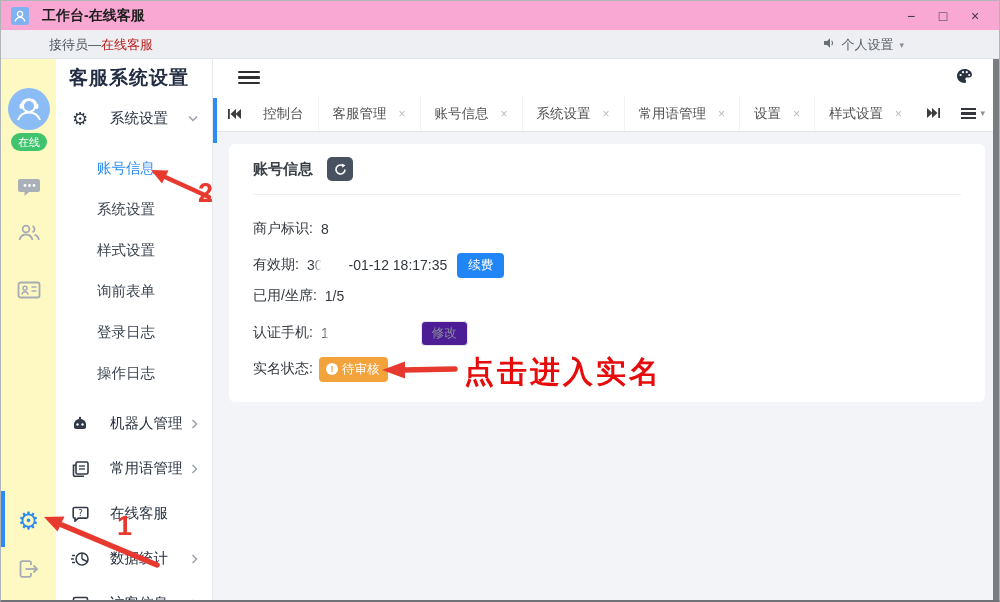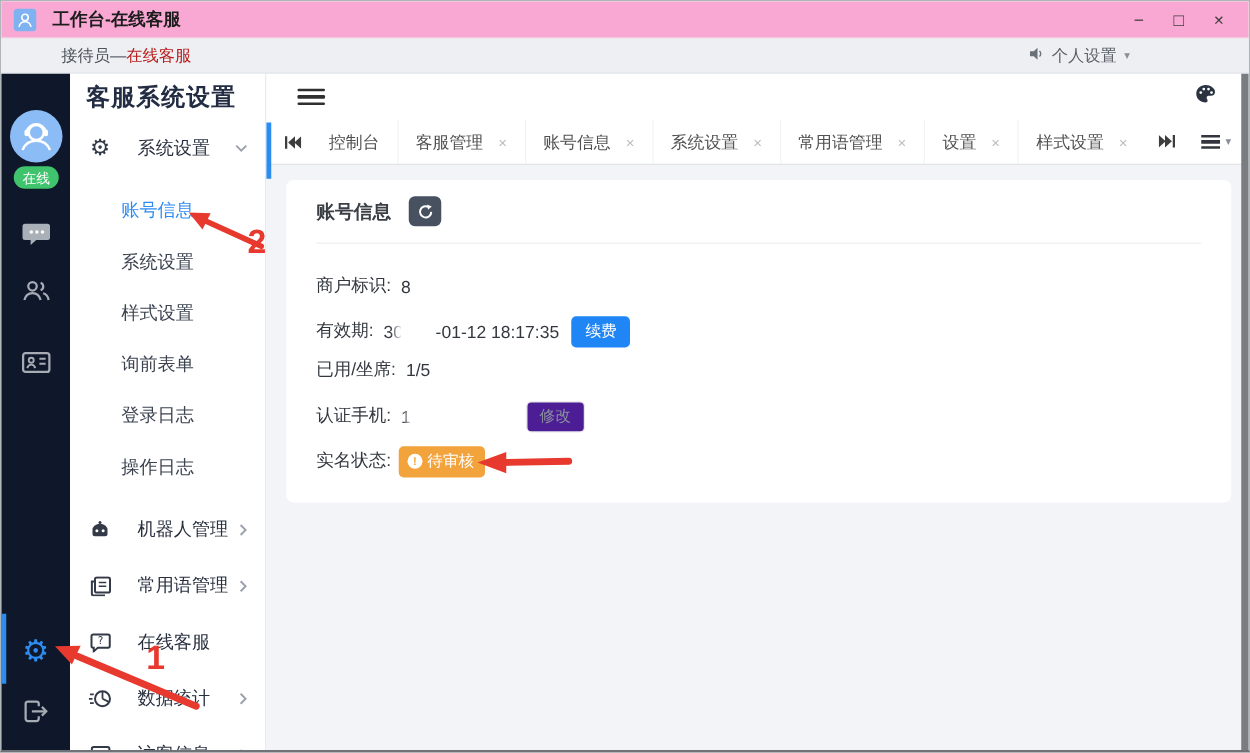--- a/index.html
+++ b/index.html
@@ -19,21 +19,21 @@
   
   .subheader { height:28px; background:#edeff2; border-bottom:1px solid #e0e3e7; display:flex; align-items:center; font-size:13px; color:#4e555e; padding-left:48px; }
   .channel-link { color:#b91c1c; }
   .sub-right { margin-left:auto; margin-right:95px; display:flex; align-items:center; gap:6px; color:#5a6068; }
   .caret { font-size:9px; color:#8a9098; }
 
   
   .app { position:absolute; top:58px; left:0; right:0; bottom:0; display:flex; }
 
   
-  .rail { width:55px; background:#0f172a; position:relative; flex:none; }
+  .rail { width:55px; background:#fef9c3; position:relative; flex:none; }
   .avatar { position:absolute; top:29px; left:7px; width:42px; height:42px; border-radius:50%; background:#8cbcf5; display:flex; align-items:center; justify-content:center; }
   .online-badge { position:absolute; top:74px; left:10px; width:36px; height:18px; border-radius:9px; background:#3fc46d; color:#fff; font-size:11px; display:flex; align-items:center; justify-content:center; }
   .rail-ic { position:absolute; left:0; width:55px; display:flex; justify-content:center; color:#a6abb4; }
   .rail-ic svg { display:block; }
   .rail-gear { color:#2d8cf0; font-size:24px; line-height:24px; font-family:"DejaVu Sans",sans-serif; }
   .rail-indicator { position:absolute; left:0; top:432px; width:4px; height:56px; background:#2d8cf0; }
 
   
   .sidebar { width:157px; background:#fff; border-right:1px solid #e7e9ec; position:relative; flex:none; overflow:hidden; }
   .sb-title { height:37px; display:flex; align-items:center; padding-left:13px; font-size:19px; font-weight:bold; color:#222c42; letter-spacing:1px; }
@@ -408,14 +408,15 @@
   <svg class="overlay" style="left:30px; top:502px;" width="135" height="70">
     <line x1="126" y1="62" x2="31" y2="22" stroke="#e8392f" stroke-width="5.5" stroke-linecap="round"></line>
     <polygon points="13,14 33.5,13.5 26.5,28.5" fill="#e8392f"></polygon>
   </svg>
   <div class="overlay ann-num" style="left:116px; top:510px;">1</div>
 
   <svg class="overlay" style="left:374px; top:352px;" width="85" height="34">
     <line x1="80" y1="16" x2="28" y2="17" stroke="#e8392f" stroke-width="5.5" stroke-linecap="round"></line>
     <polygon points="7,17 30,8.5 30,25.5" fill="#e8392f"></polygon>
   </svg>
+  <div class="overlay ann-note" style="left:463px; top:351px;">点击进入实名</div>
 
 </div>
 
 </body></html>

